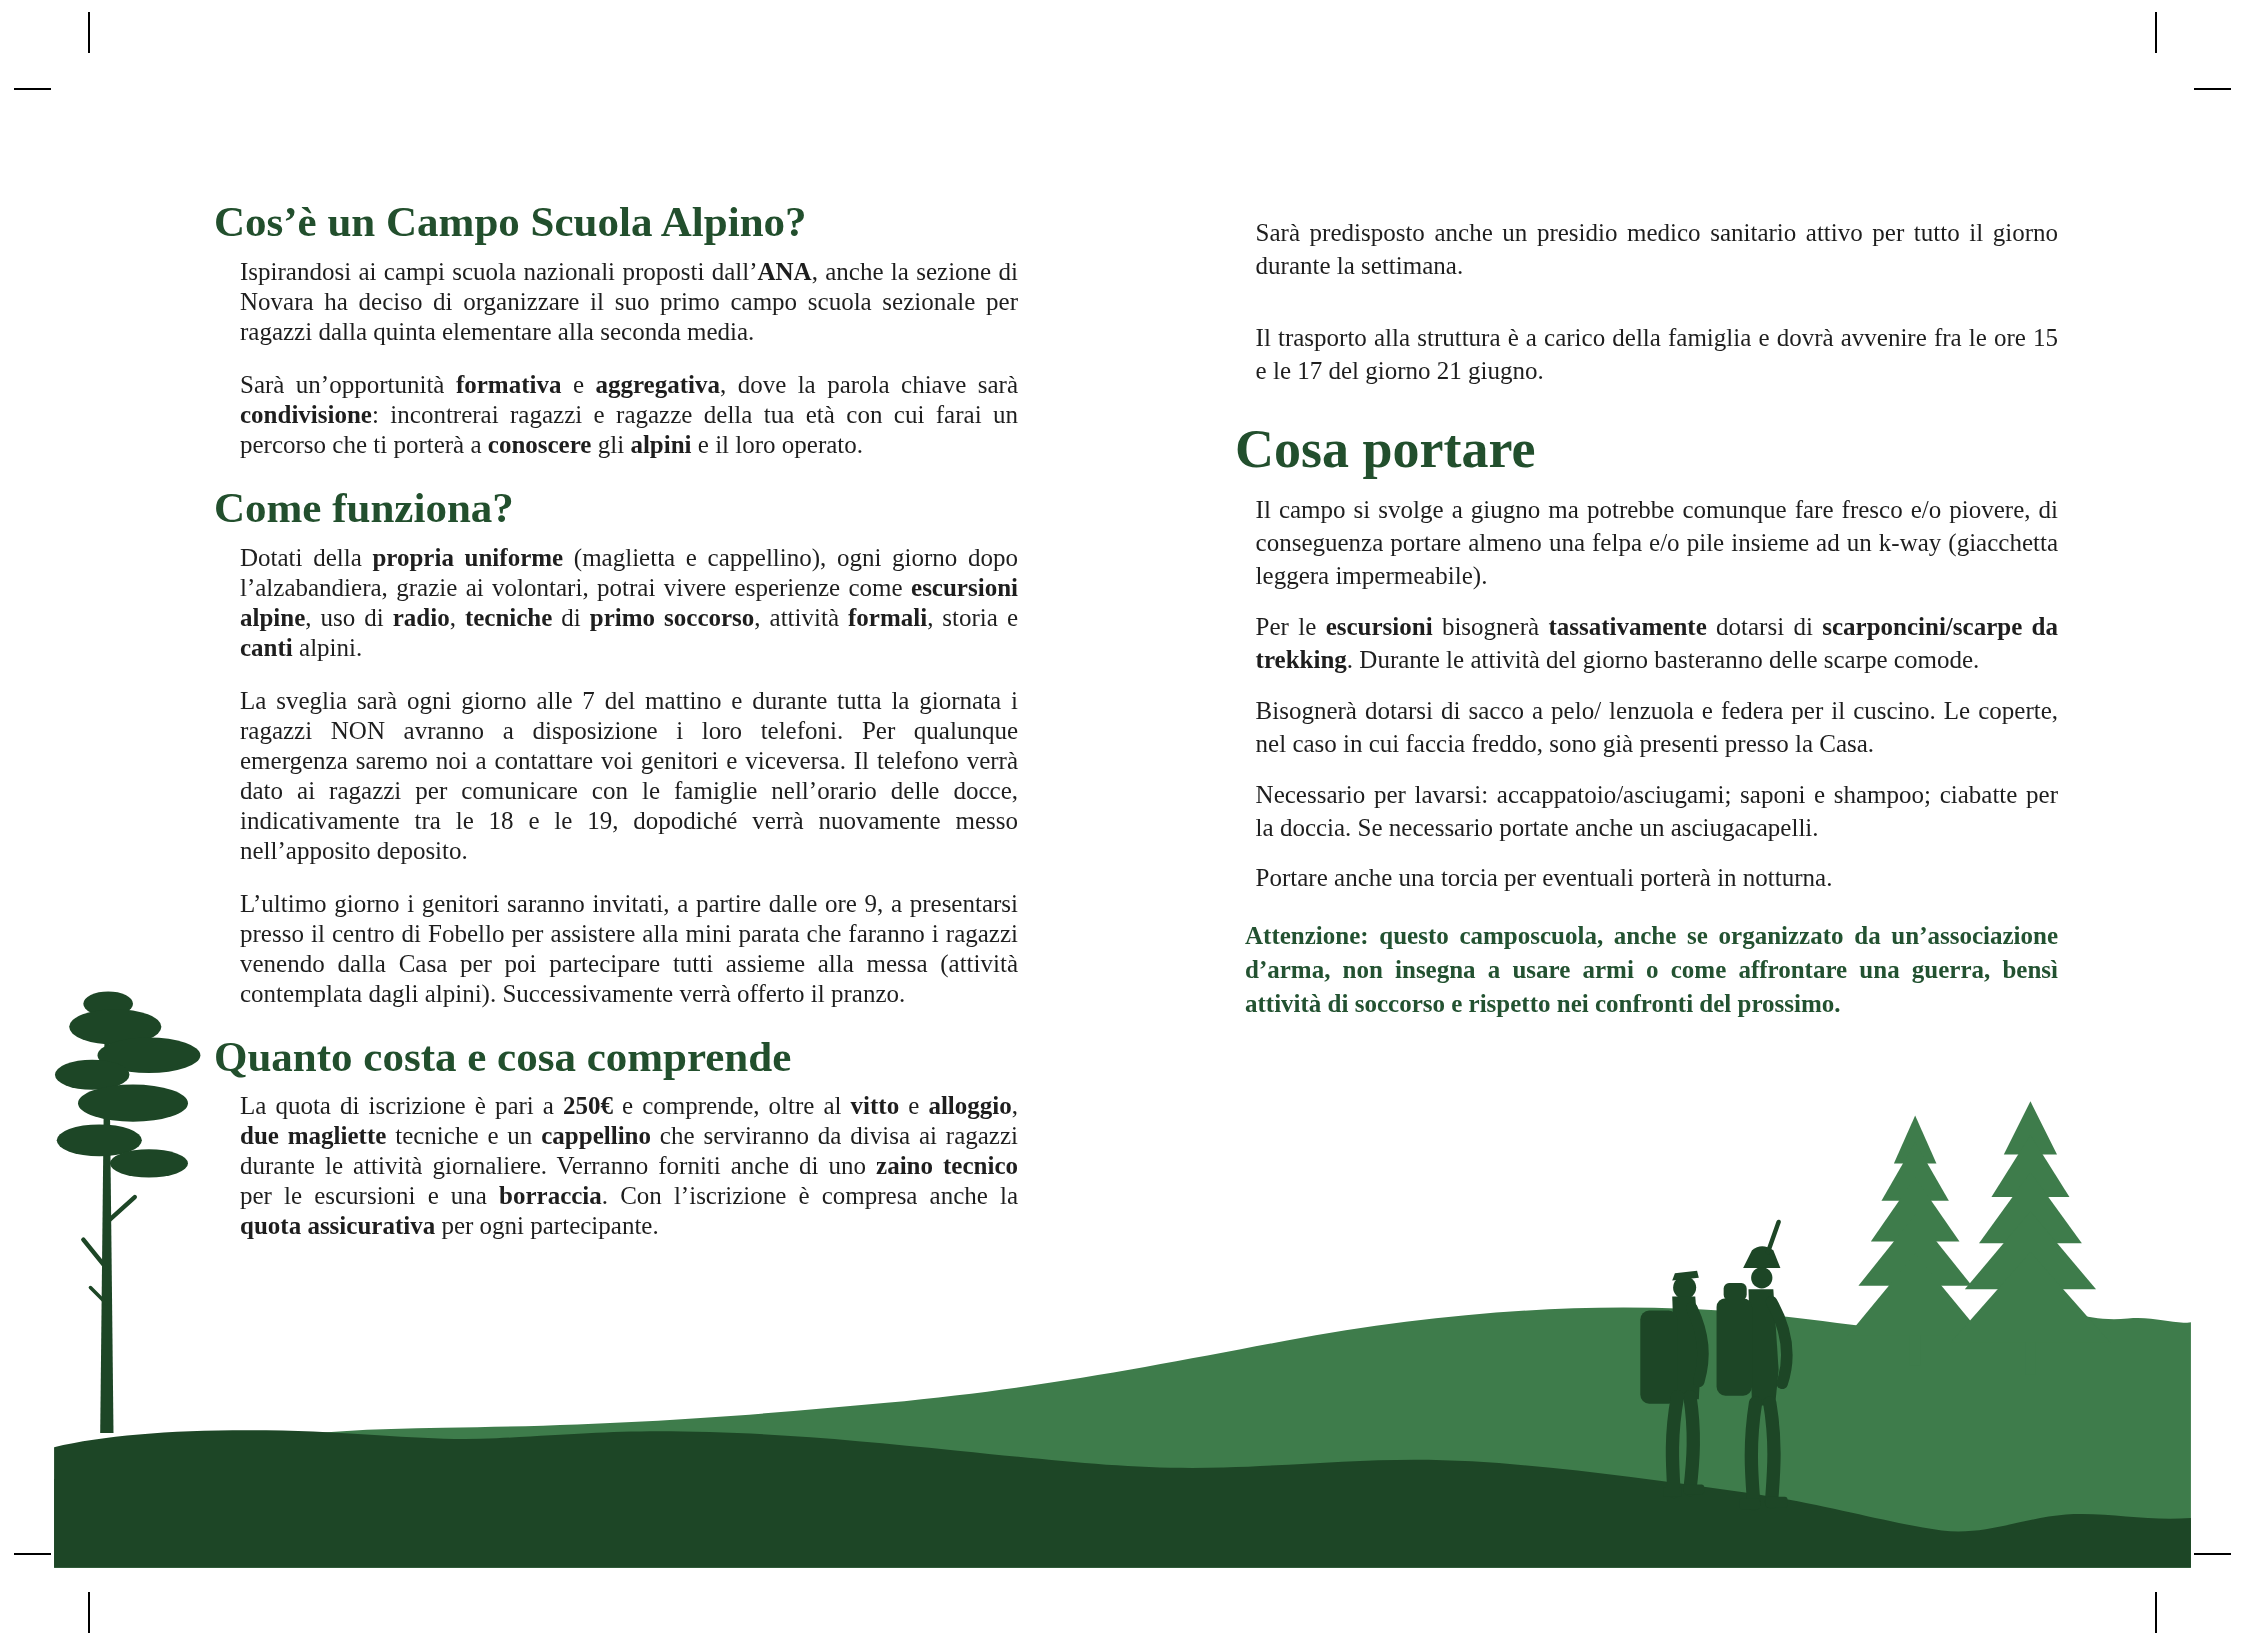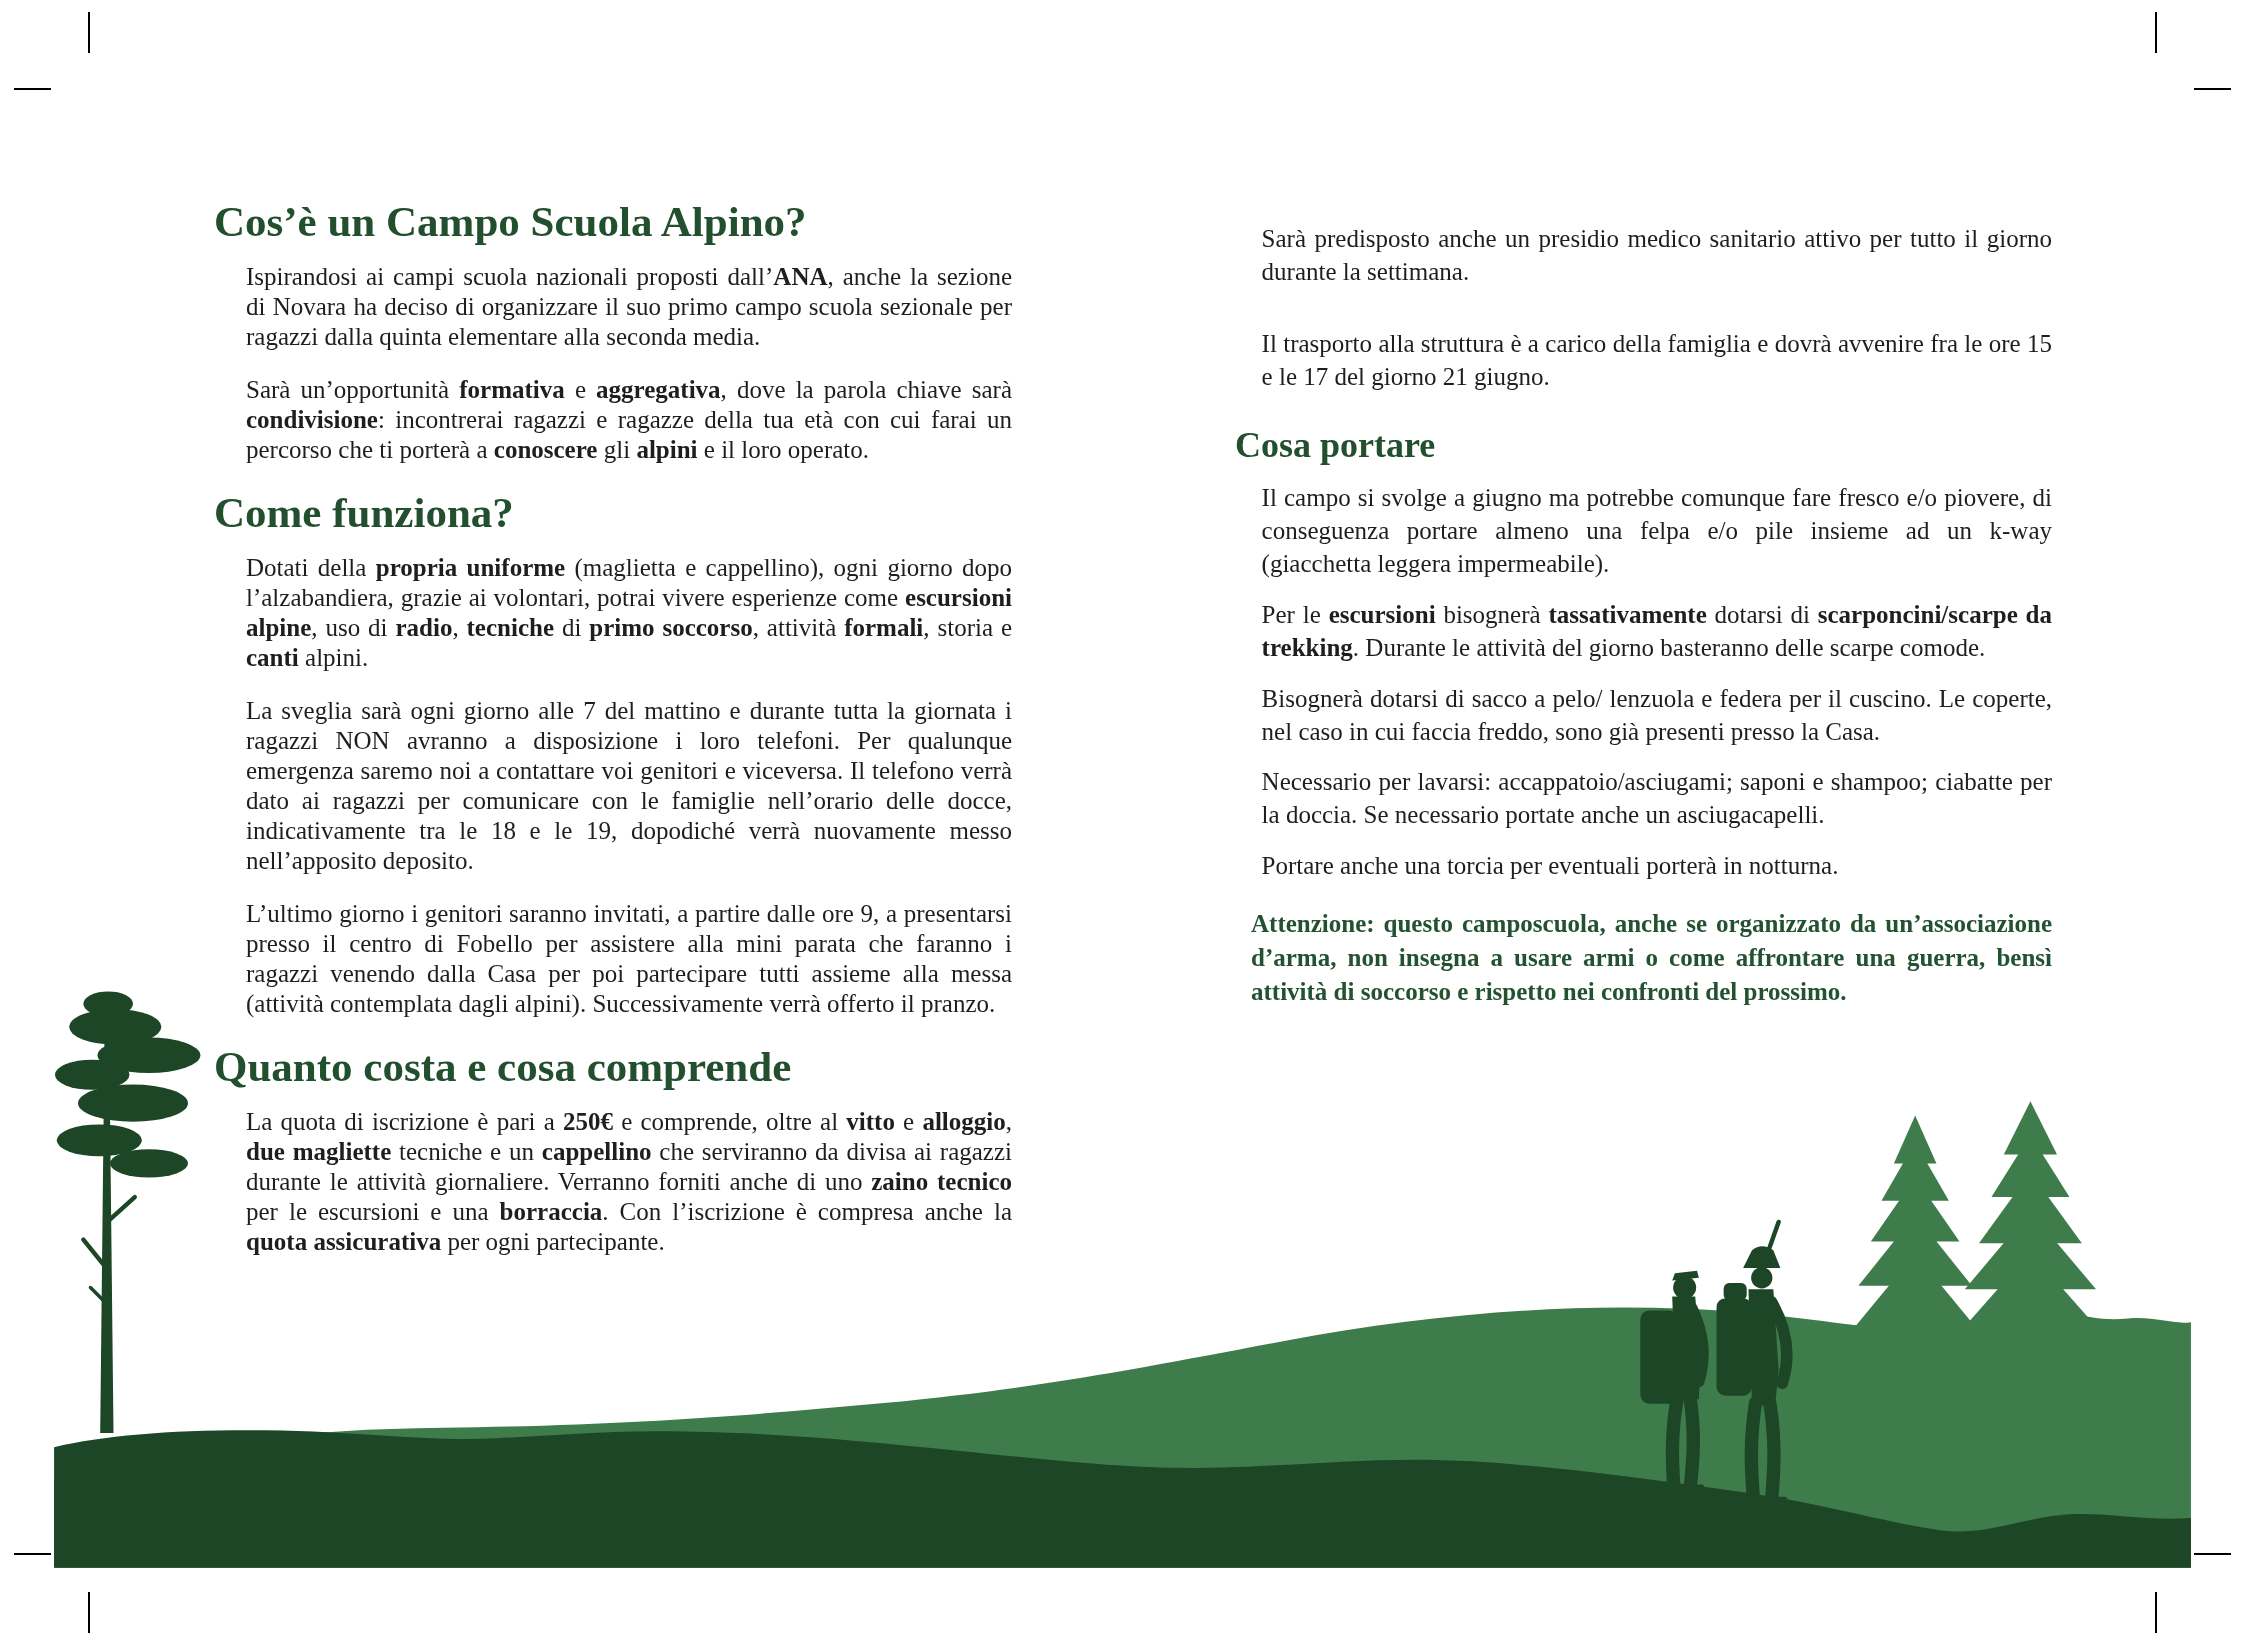--- a/index.html
+++ b/index.html
@@ -28,23 +28,23 @@
   .col-left{left:214px;top:198px;width:814px;}
   .col-right{left:1235px;top:206px;width:833px;}
   .col h1,.col h2{
     margin:0;
     color:var(--heading-green);
     font-weight:bold;
     font-size:43px;
     line-height:1.12;
     white-space:nowrap;
   }
-  .col-right h2{font-size:36px;}
+  .col-right h2{font-size:54px;}
   .col p{
-    margin:16px;
+    margin:10px;
     text-align:justify;
     font-size:25px;
     line-height:30px;
   }
   .col-left p{padding-left:16px;margin-bottom:23px;}
   .col-left h1{margin-bottom:10.6px;}
   .col-left p.pre-heading{margin-bottom:24px;}
   .col-right p{padding-left:10.6px;margin-bottom:17.7px;line-height:33px;font-size:25px;}
   .col-right p.big-gap{margin-bottom:39px;}
   .col-right h2{margin:32px 0 14px 0;}

